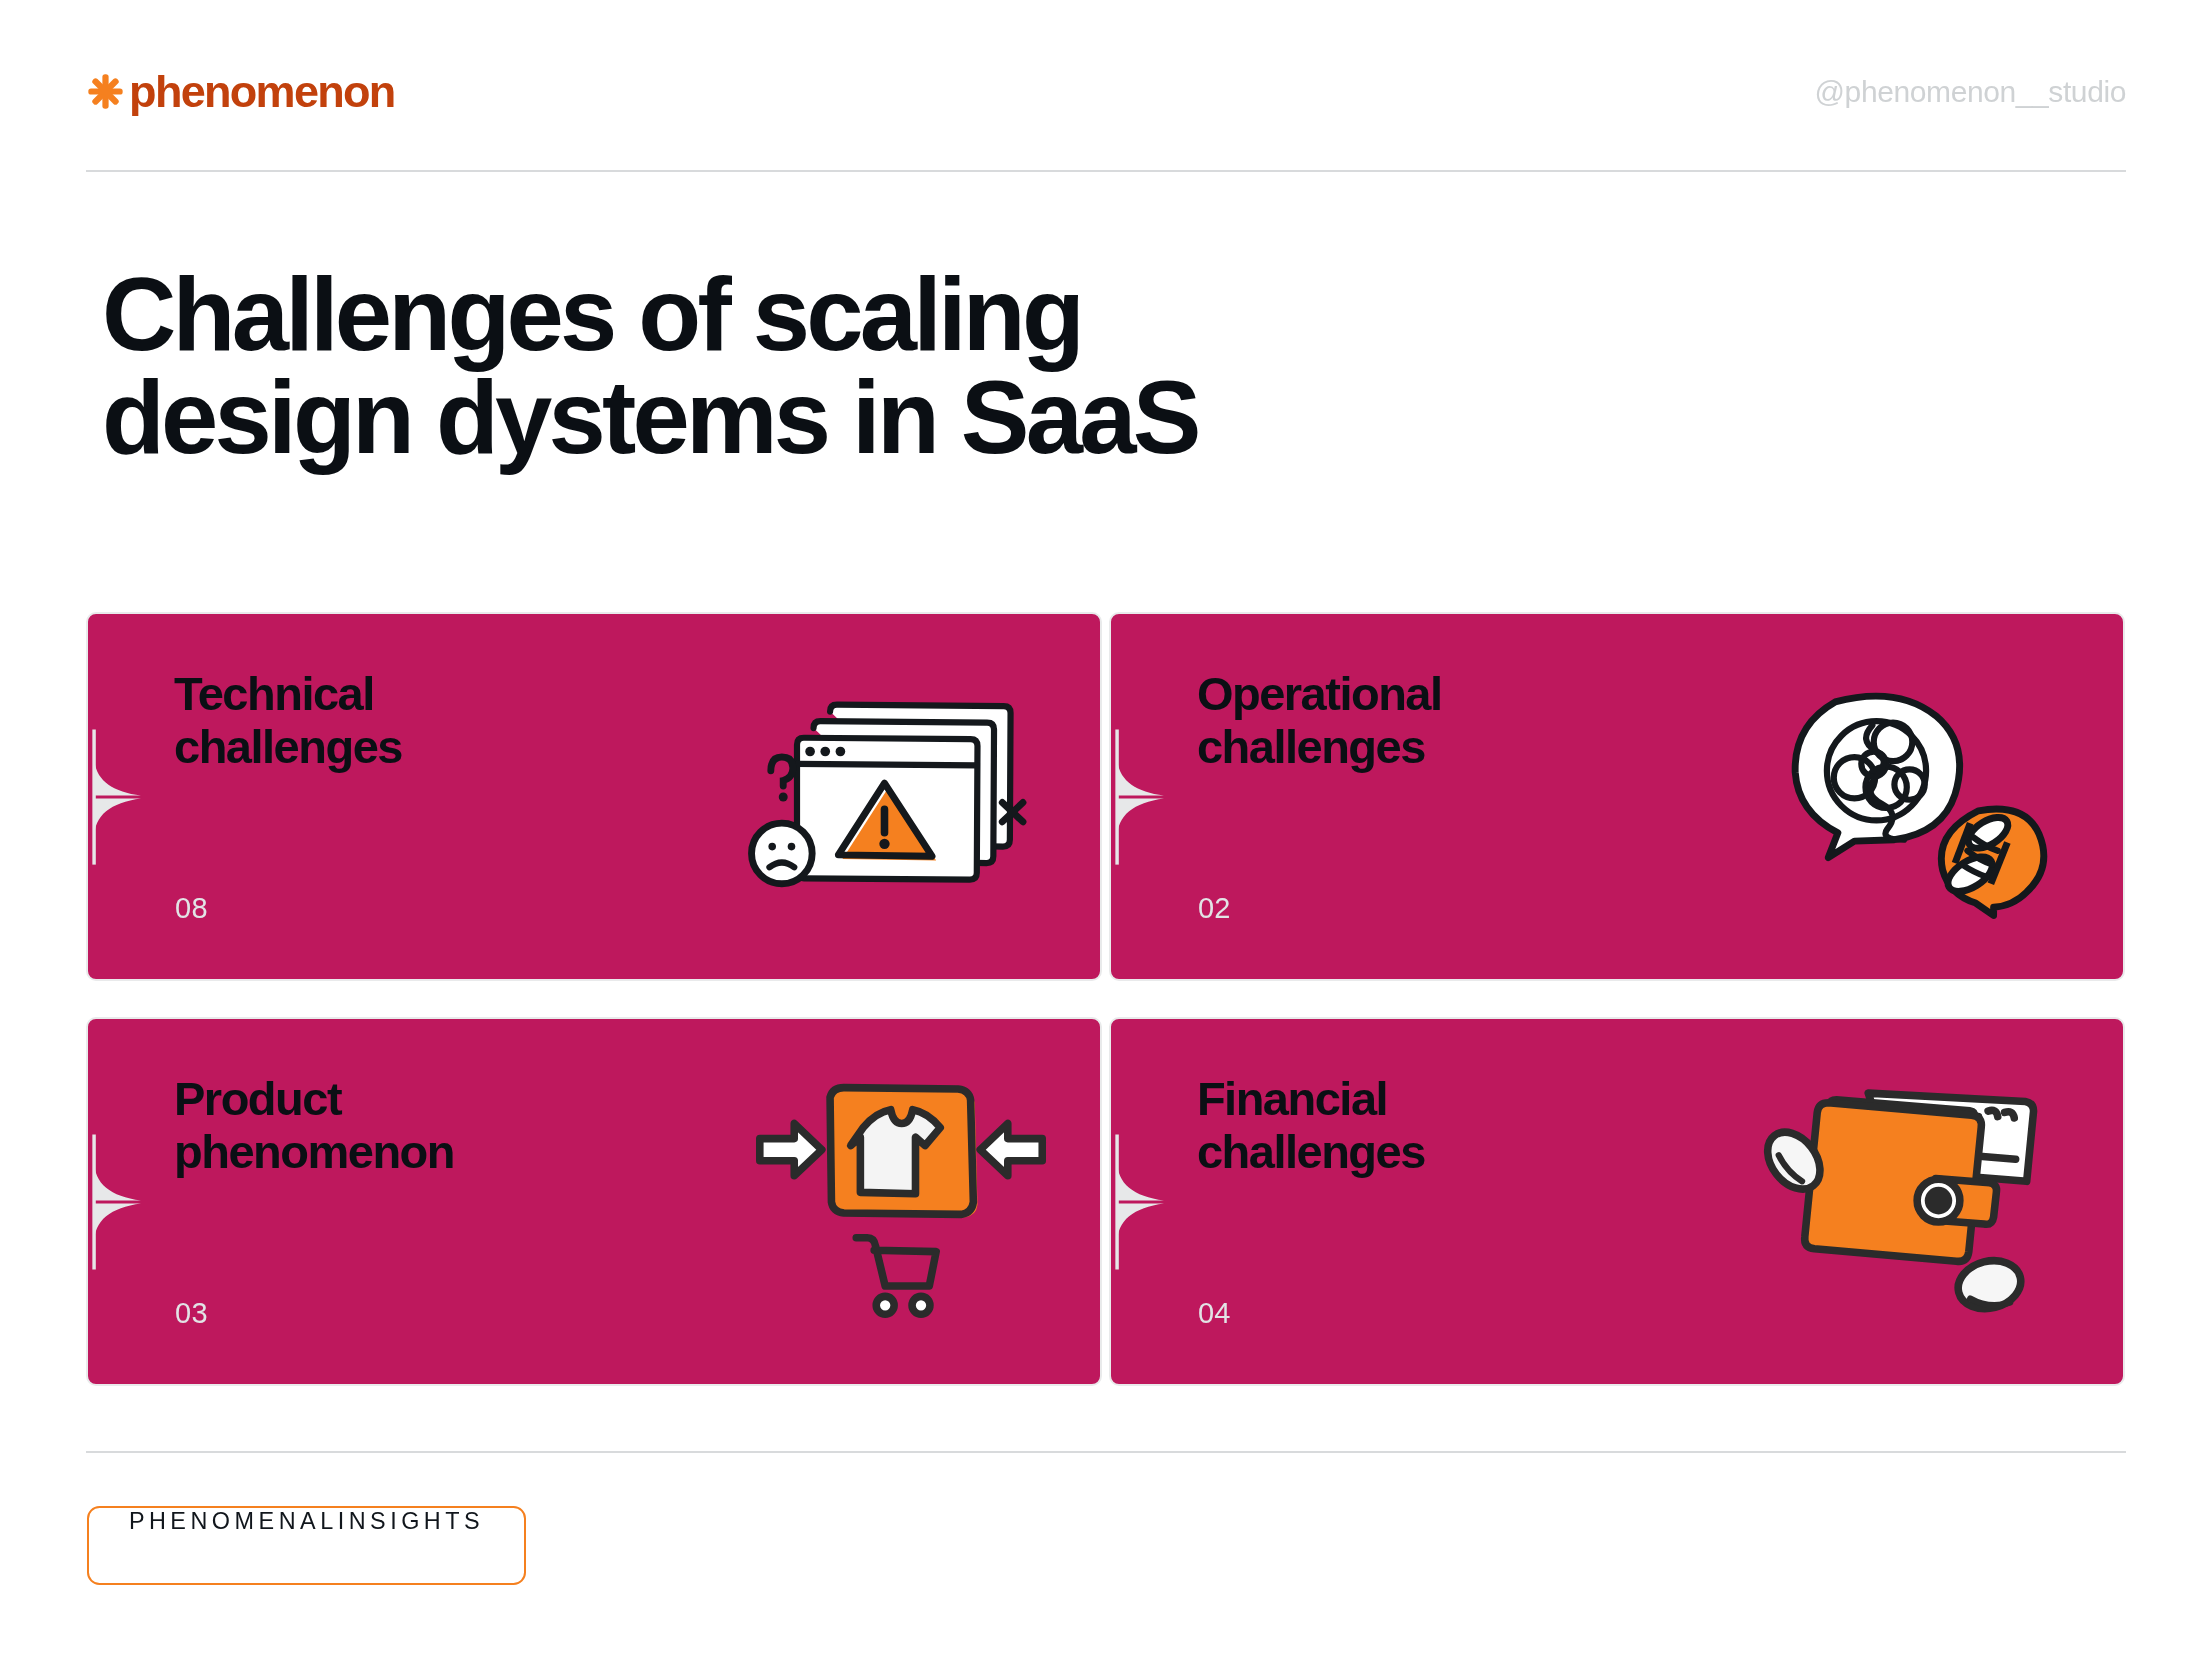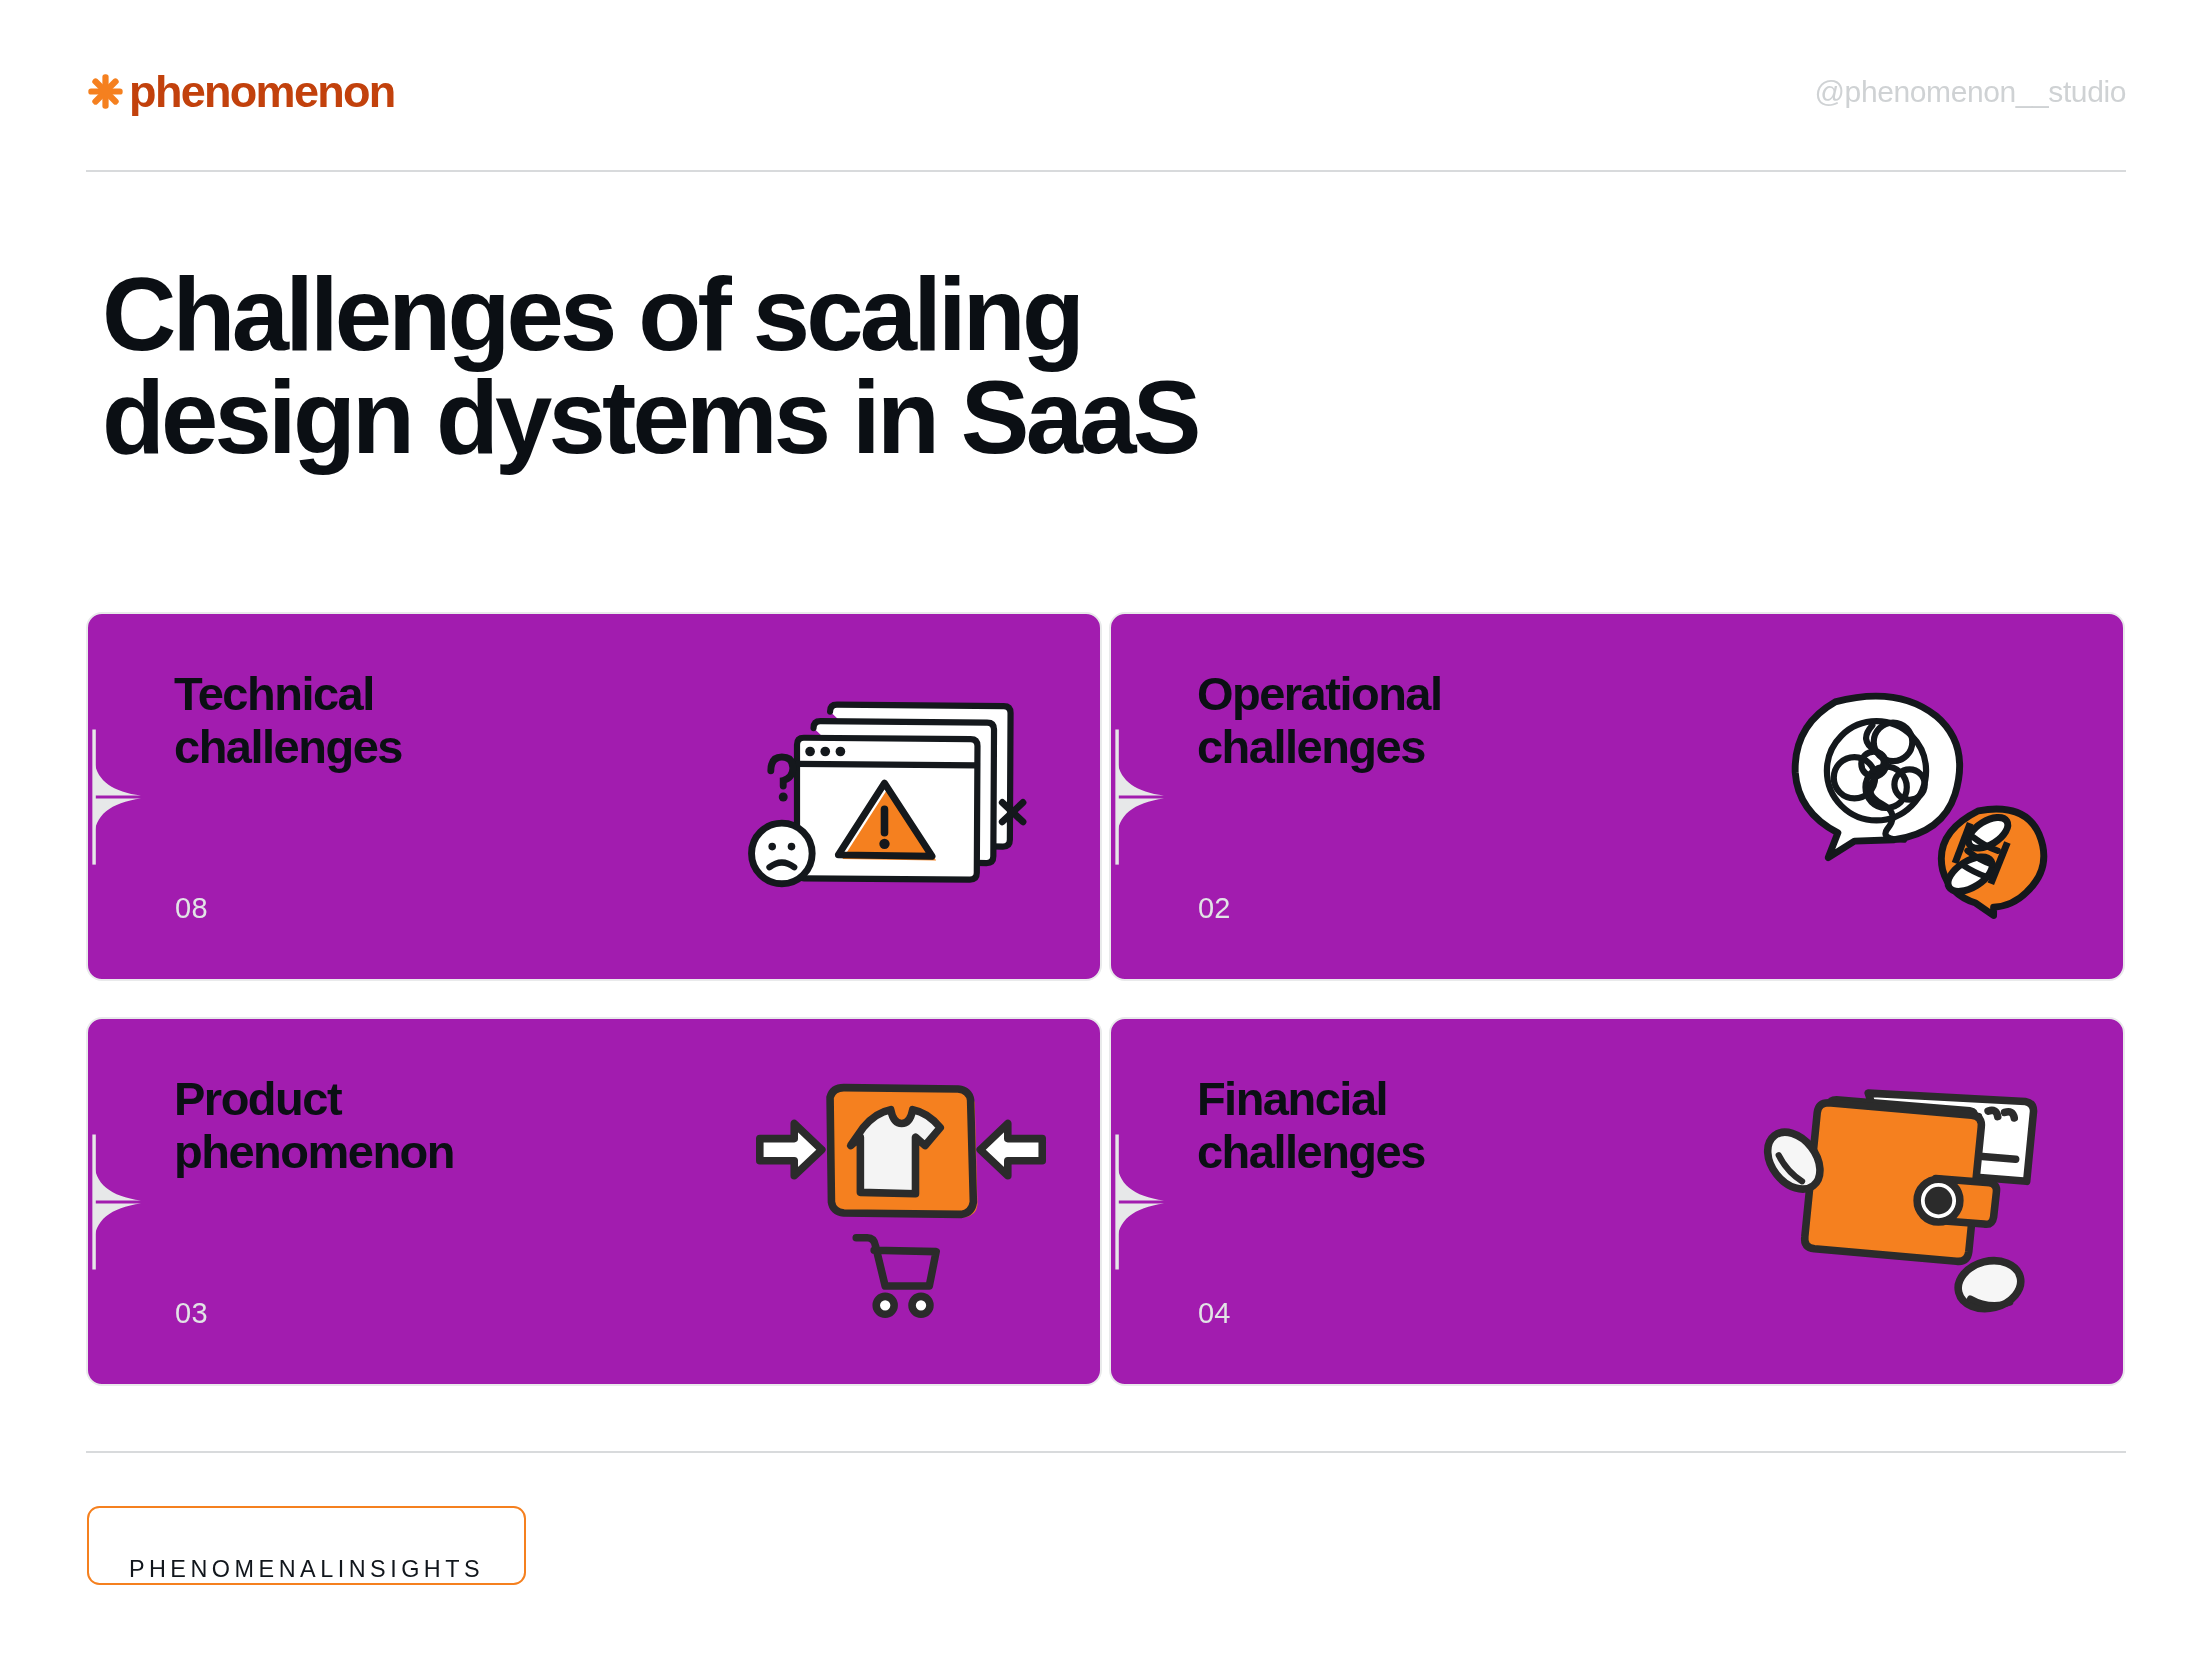--- a/index.html
+++ b/index.html
@@ -48,23 +48,23 @@
     position:absolute;
     left:86px; top:612px;
     width:2040px; height:808px;
     display:grid;
     grid-template-columns:1016px 1016px;
     grid-template-rows:369px 369px;
     column-gap:6.9px; row-gap:36px;
   }
   .card {
     position:relative;
-    background:#a21caf;
+    background:#be185d;
     border:2.1px solid #e9eaeb;
-    border-radius:16px;
+    border-radius:10px;
     overflow:hidden;
   }
   .card-wedge {
     position:absolute; left:-23.4px; top:50%;
     transform:translateY(-50%);
     width:83px; height:138px;
     pointer-events:none;
   }
   .card-title {
     position:absolute; left:86px; top:54px;
@@ -82,21 +82,21 @@
     width:324px; height:248px;
   }
   .card-art svg { width:100%; height:100%; display:block; }
 
   
   .footer-badge {
     position:absolute; left:87px; top:1506px;
     width:439px; height:79px;
     border:2.8px solid #f5801f;
     border-radius:12.4px;
-    display:flex; align-items:flex-end; justify-content:center;
+    display:flex; align-items:flex-start; justify-content:center;
     background:#fff;
   }
   .footer-badge span {
     font-size:23.4px; letter-spacing:4.5px; font-weight:400; color:#11161c;
   }
 </style>
 </head>
 <body>
 
 <div class="header">

